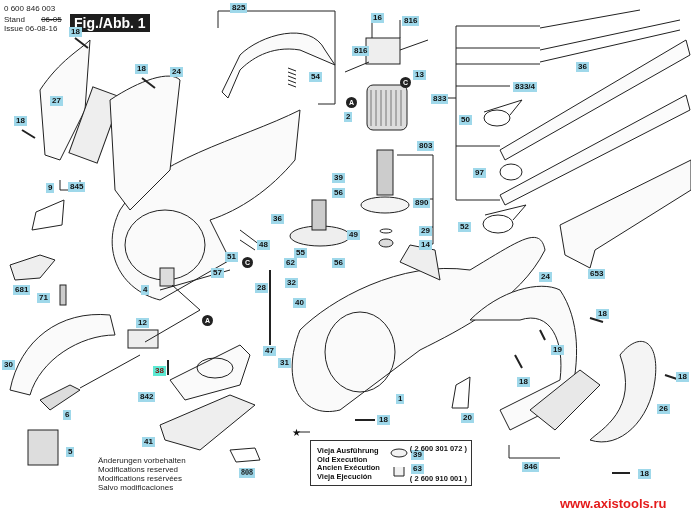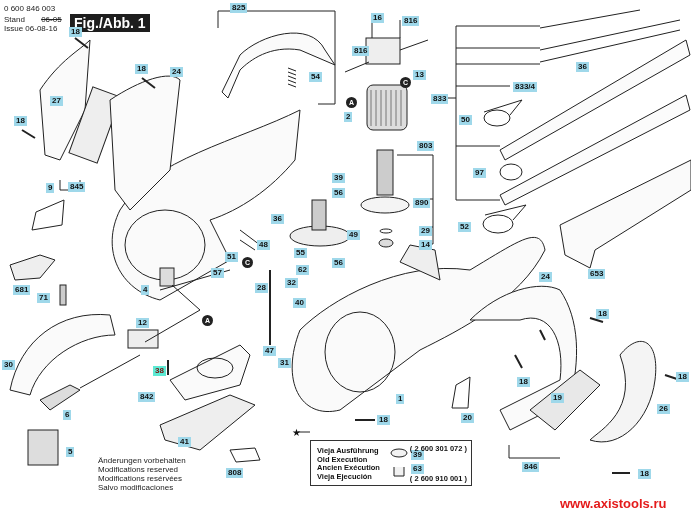--- a/index.html
+++ b/index.html
@@ -154,49 +154,49 @@
     <div class="lbl" style="left: 413px; top: 198px;">890</div>
     <div class="lbl" style="left: 473px; top: 168px;">97</div>
     <div class="lbl" style="left: 271px; top: 214px;">36</div>
     <div class="lbl" style="left: 347px; top: 230px; text-align: right;">49</div>
     <div class="lbl" style="left: 419px; top: 226px;">29</div>
     <div class="lbl" style="left: 419px; top: 240px;">14</div>
     <div class="lbl" style="left: 458px; top: 222px;">52</div>
     <div class="lbl" style="left: 257px; top: 240px;">48</div>
     <div class="lbl" style="left: 225px; top: 252px;">51</div>
     <div class="lbl" style="left: 294px; top: 248px;">55</div>
-    <div class="lbl" style="left: 296px; top: 258px; margin-top: 7px;">62</div>
+    <div class="lbl" style="left: 284px; top: 258px;">62</div>
     <div class="lbl" style="left: 332px; top: 258px;">56</div>
     <div class="lbl" style="left: 588px; top: 269px;">653</div>
     <div class="lbl" style="left: 13px; top: 285px;">681</div>
     <div class="lbl" style="left: 211px; top: 268px;">57</div>
     <div class="lbl" style="left: 285px; top: 278px;">32</div>
     <div class="lbl" style="left: 141px; top: 285px;">4</div>
     <div class="lbl" style="left: 255px; top: 283px;">28</div>
     <div class="lbl" style="left: 293px; top: 298px;">40</div>
     <div class="lbl" style="left: 539px; top: 272px;">24</div>
     <div class="lbl" style="left: 37px; top: 293px;">71</div>
     <div class="lbl" style="left: 136px; top: 318px;">12</div>
     <div class="lbl" style="left: 596px; top: 309px;">18</div>
-    <div class="lbl" style="left: 551px; top: 345px; margin-top: 48px;">19</div>
+    <div class="lbl" style="left: 551px; top: 345px;">19</div>
     <div class="lbl" style="left: 2px; top: 360px;">30</div>
     <div class="lbl" style="left: 263px; top: 346px;">47</div>
     <div class="lbl" style="left: 278px; top: 358px;">31</div>
     <div class="lbl" style="left: 396px; top: 394px;">1</div>
     <div class="lbl hl" style="left: 153px; top: 366px;">38</div>
     <div class="lbl" style="left: 517px; top: 377px;">18</div>
     <div class="lbl" style="left: 676px; top: 372px;">18</div>
     <div class="lbl" style="left: 138px; top: 392px; text-align: right;">842</div>
     <div class="lbl" style="left: 377px; top: 415px;">18</div>
     <div class="lbl" style="left: 63px; top: 410px;">6</div>
     <div class="lbl" style="left: 461px; top: 413px;">20</div>
     <div class="lbl" style="left: 657px; top: 404px;">26</div>
     <div class="lbl" style="left: 66px; top: 447px;">5</div>
-    <div class="lbl" style="left: 142px; top: 437px; margin-left: 36px;">41</div>
-    <div class="lbl" style="left: 226px; top: 468px;">808</div>
+    <div class="lbl" style="left: 142px; top: 437px;">41</div>
+    <div class="lbl" style="left: 239px; top: 468px; font-family: Liberation Serif, serif;">808</div>
     <div class="lbl" style="left: 522px; top: 462px;">846</div>
     <div class="lbl" style="left: 638px; top: 469px;">18</div>
   </div>
 <div id="markers">
     <div class="circ" style="left: 346px; top: 97px;">A</div>
     <div class="circ" style="left: 400px; top: 77px;">C</div>
     <div class="circ" style="left: 242px; top: 257px;">C</div>
     <div class="circ" style="left: 202px; top: 315px;">A</div>
   </div>
 

